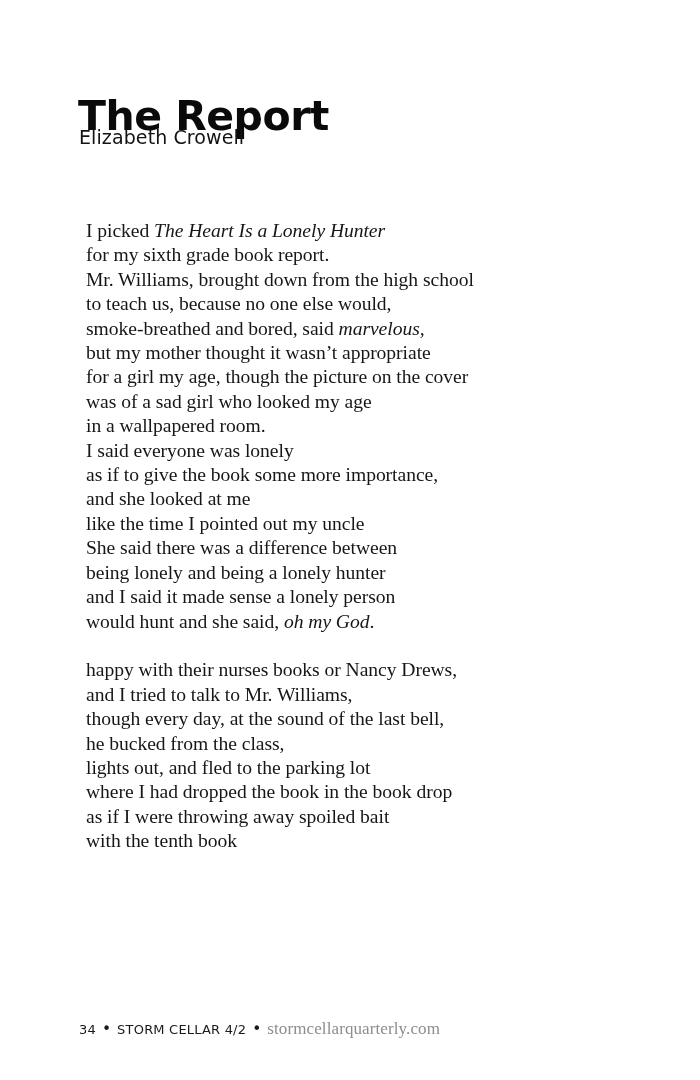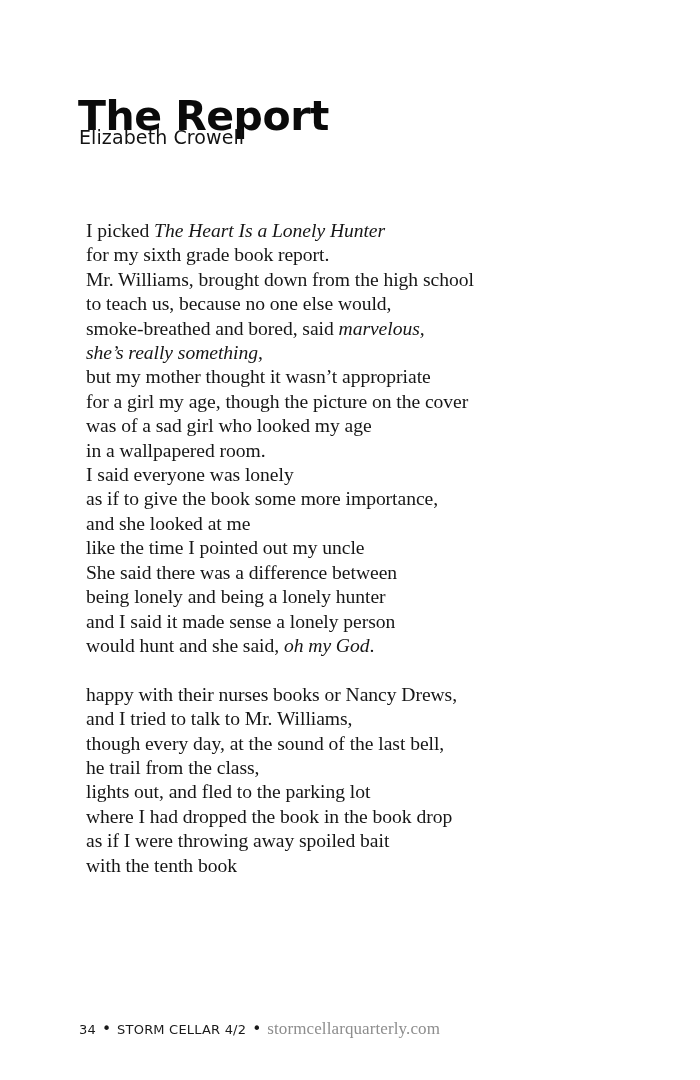--- a/index.html
+++ b/index.html
@@ -105,39 +105,38 @@
 
   <div class="poem-author">Elizabeth Crowell</div>
 
   <div class="poem-body">
       <div class="stanza">
         <div class="verse-line"><span>I picked </span><i>The Heart Is a Lonely Hunter</i></div>
         <div class="verse-line"><span>for my sixth grade book report.</span></div>
         <div class="verse-line"><span>Mr. Williams, brought down from the high school</span></div>
         <div class="verse-line"><span>to teach us, because no one else would,</span></div>
         <div class="verse-line"><span>smoke-breathed and bored, said </span><i>marvelous,</i></div>
-        <div class="verse-line"><i>she’s really something,</i></div>
         <div class="verse-line"><span>but my mother thought it wasn’t appropriate</span></div>
         <div class="verse-line"><span>for a girl my age, though the picture on the cover</span></div>
         <div class="verse-line"><span>was of a sad girl who looked my age</span></div>
         <div class="verse-line"><span>in a wallpapered room.</span></div>
         <div class="verse-line"><span>I said everyone was lonely</span></div>
         <div class="verse-line"><span>as if to give the book some more importance,</span></div>
         <div class="verse-line"><span>and she looked at me</span></div>
         <div class="verse-line"><span>like the time I pointed out my uncle</span></div>
         <div class="verse-line"><span>She said there was a difference between</span></div>
         <div class="verse-line"><span>being lonely and being a lonely hunter</span></div>
         <div class="verse-line"><span>and I said it made sense a lonely person</span></div>
         <div class="verse-line"><span>would hunt and she said, </span><i>oh my God</i><span>.</span></div>
       </div>
       <div class="stanza">
         <div class="verse-line"><span>happy with their nurses books or Nancy Drews,</span></div>
         <div class="verse-line"><span>and I tried to talk to Mr. Williams,</span></div>
         <div class="verse-line"><span>though every day, at the sound of the last bell,</span></div>
-        <div class="verse-line"><span>he trail from the class,</span></div>
+        <div class="verse-line"><span>he bucked from the class,</span></div>
         <div class="verse-line"><span>lights out, and fled to the parking lot</span></div>
         <div class="verse-line"><span>where I had dropped the book in the book drop</span></div>
         <div class="verse-line"><span>as if I were throwing away spoiled bait</span></div>
         <div class="verse-line"><span>with the tenth book</span></div>
       </div>
     </div>
 
   <div class="footer">
     <span class="footer-main">34</span>
     <span class="footer-sep">•</span>

